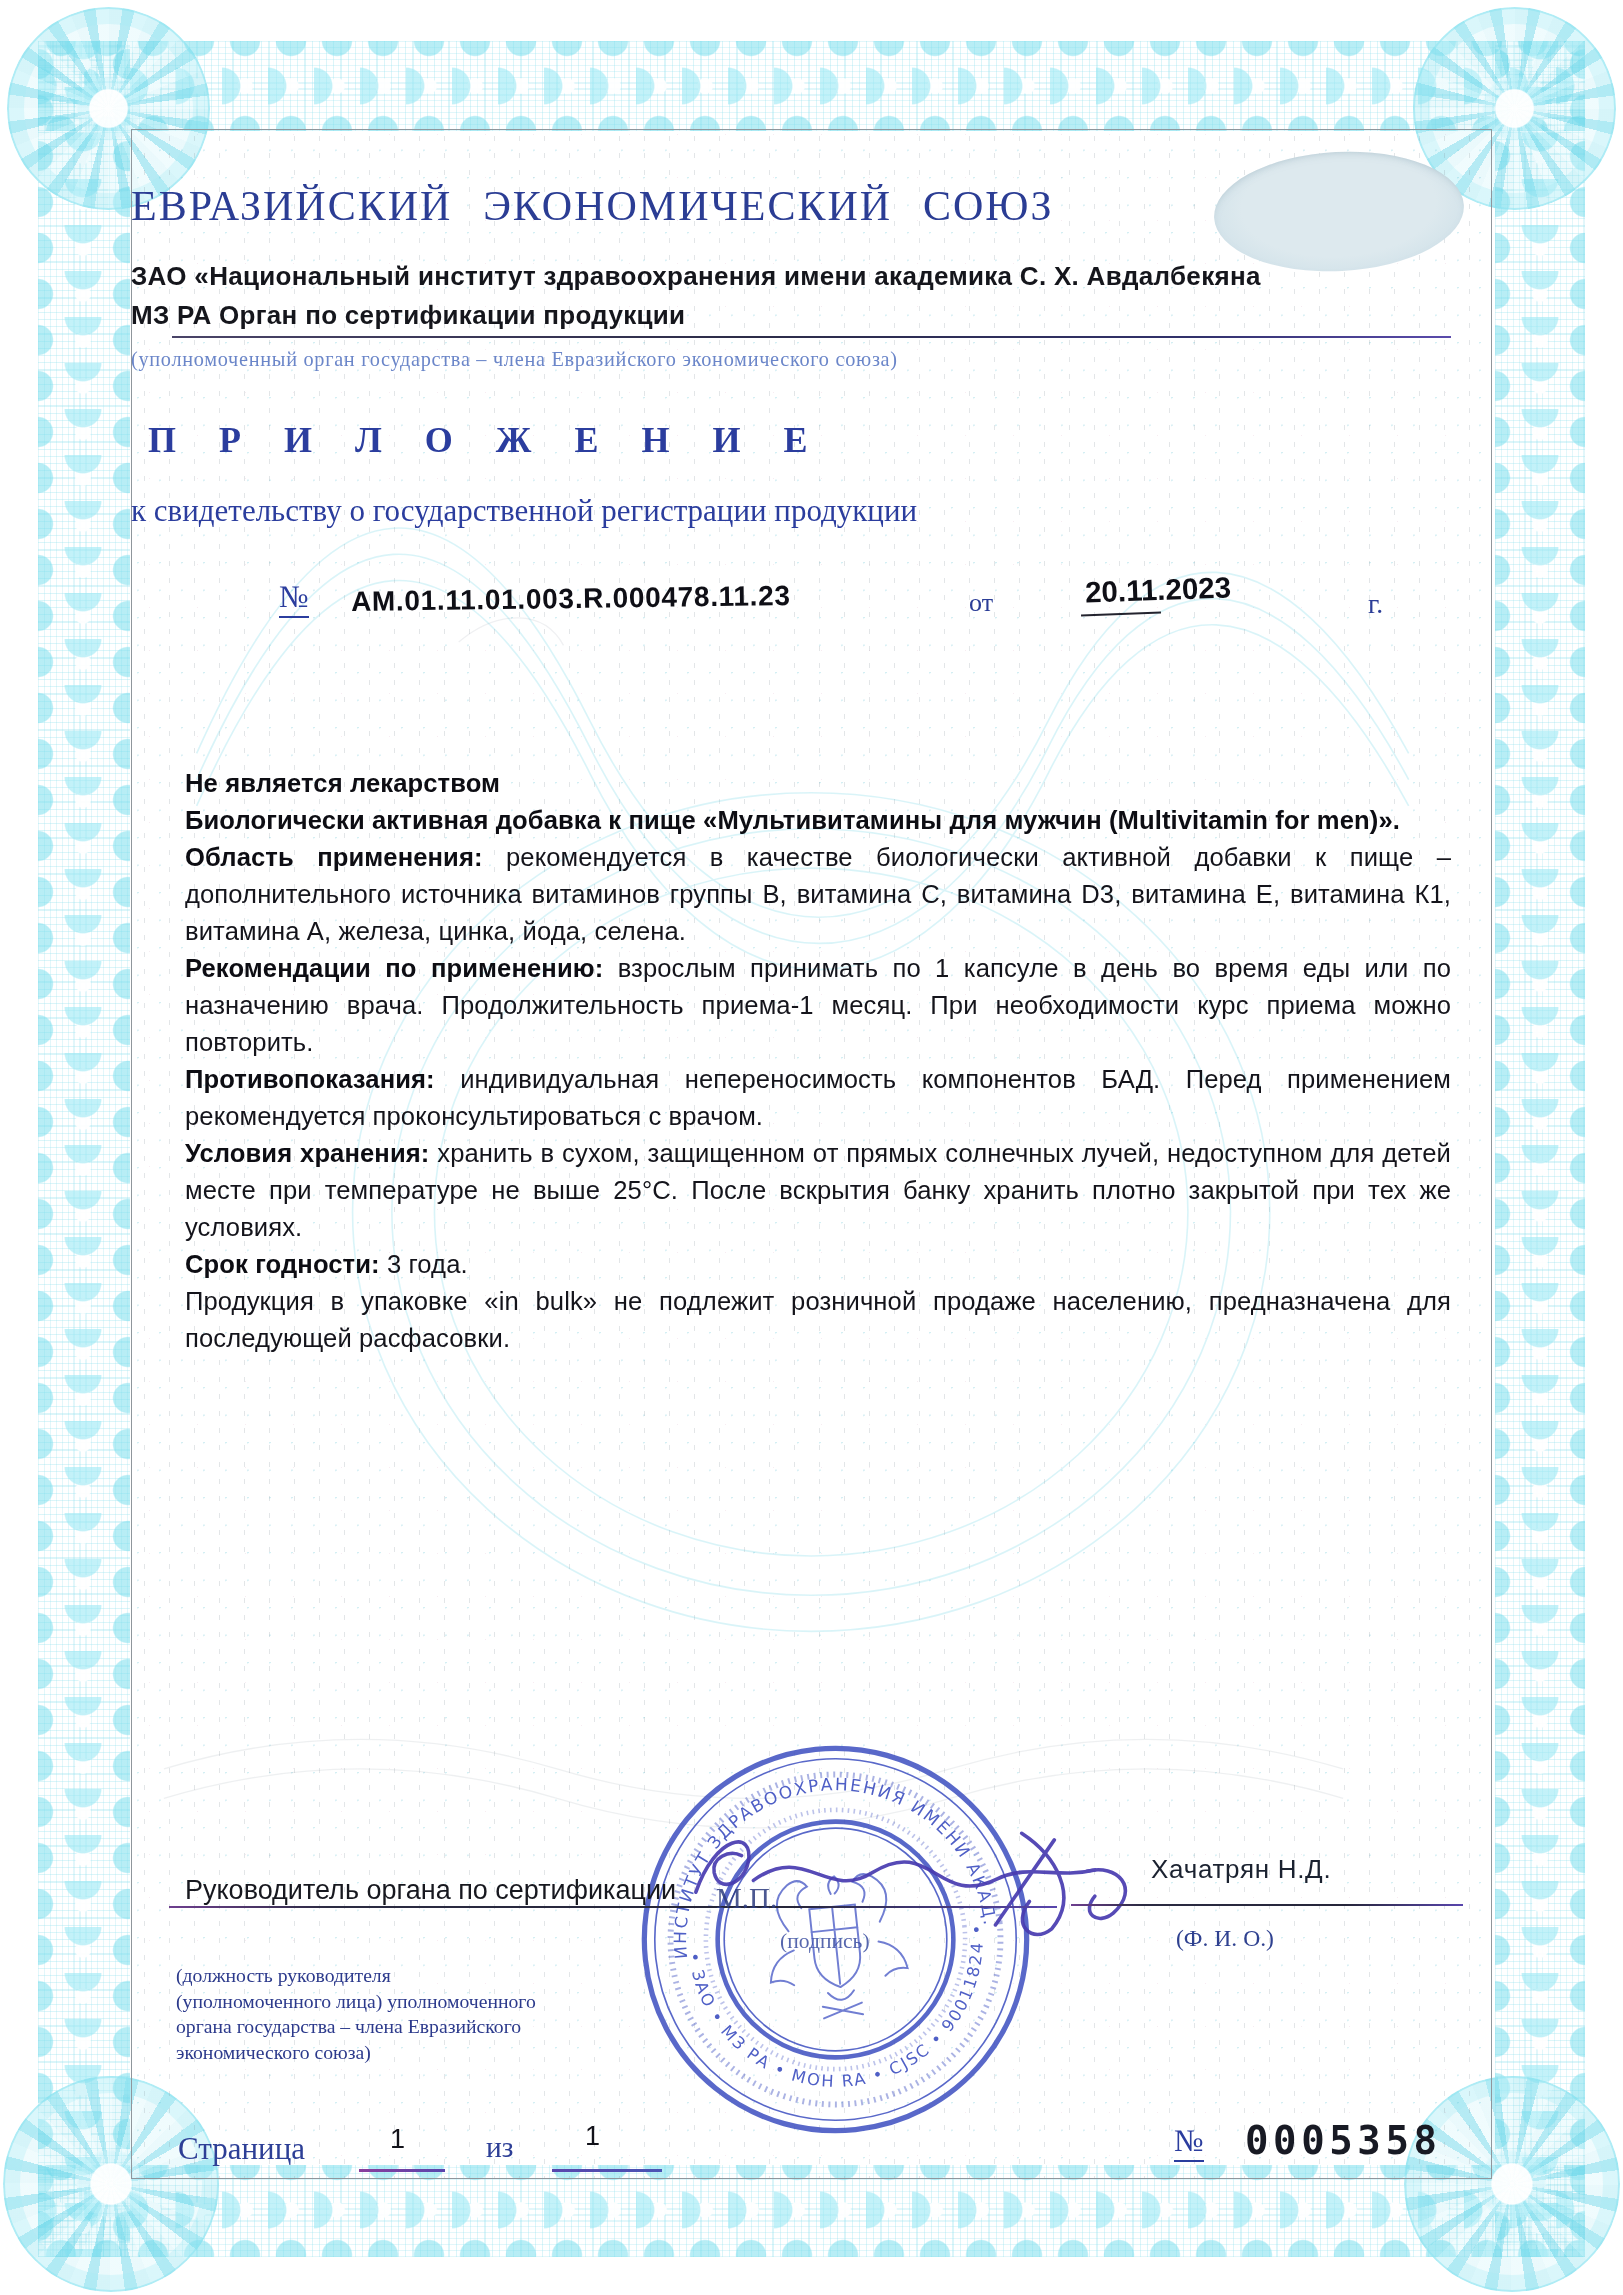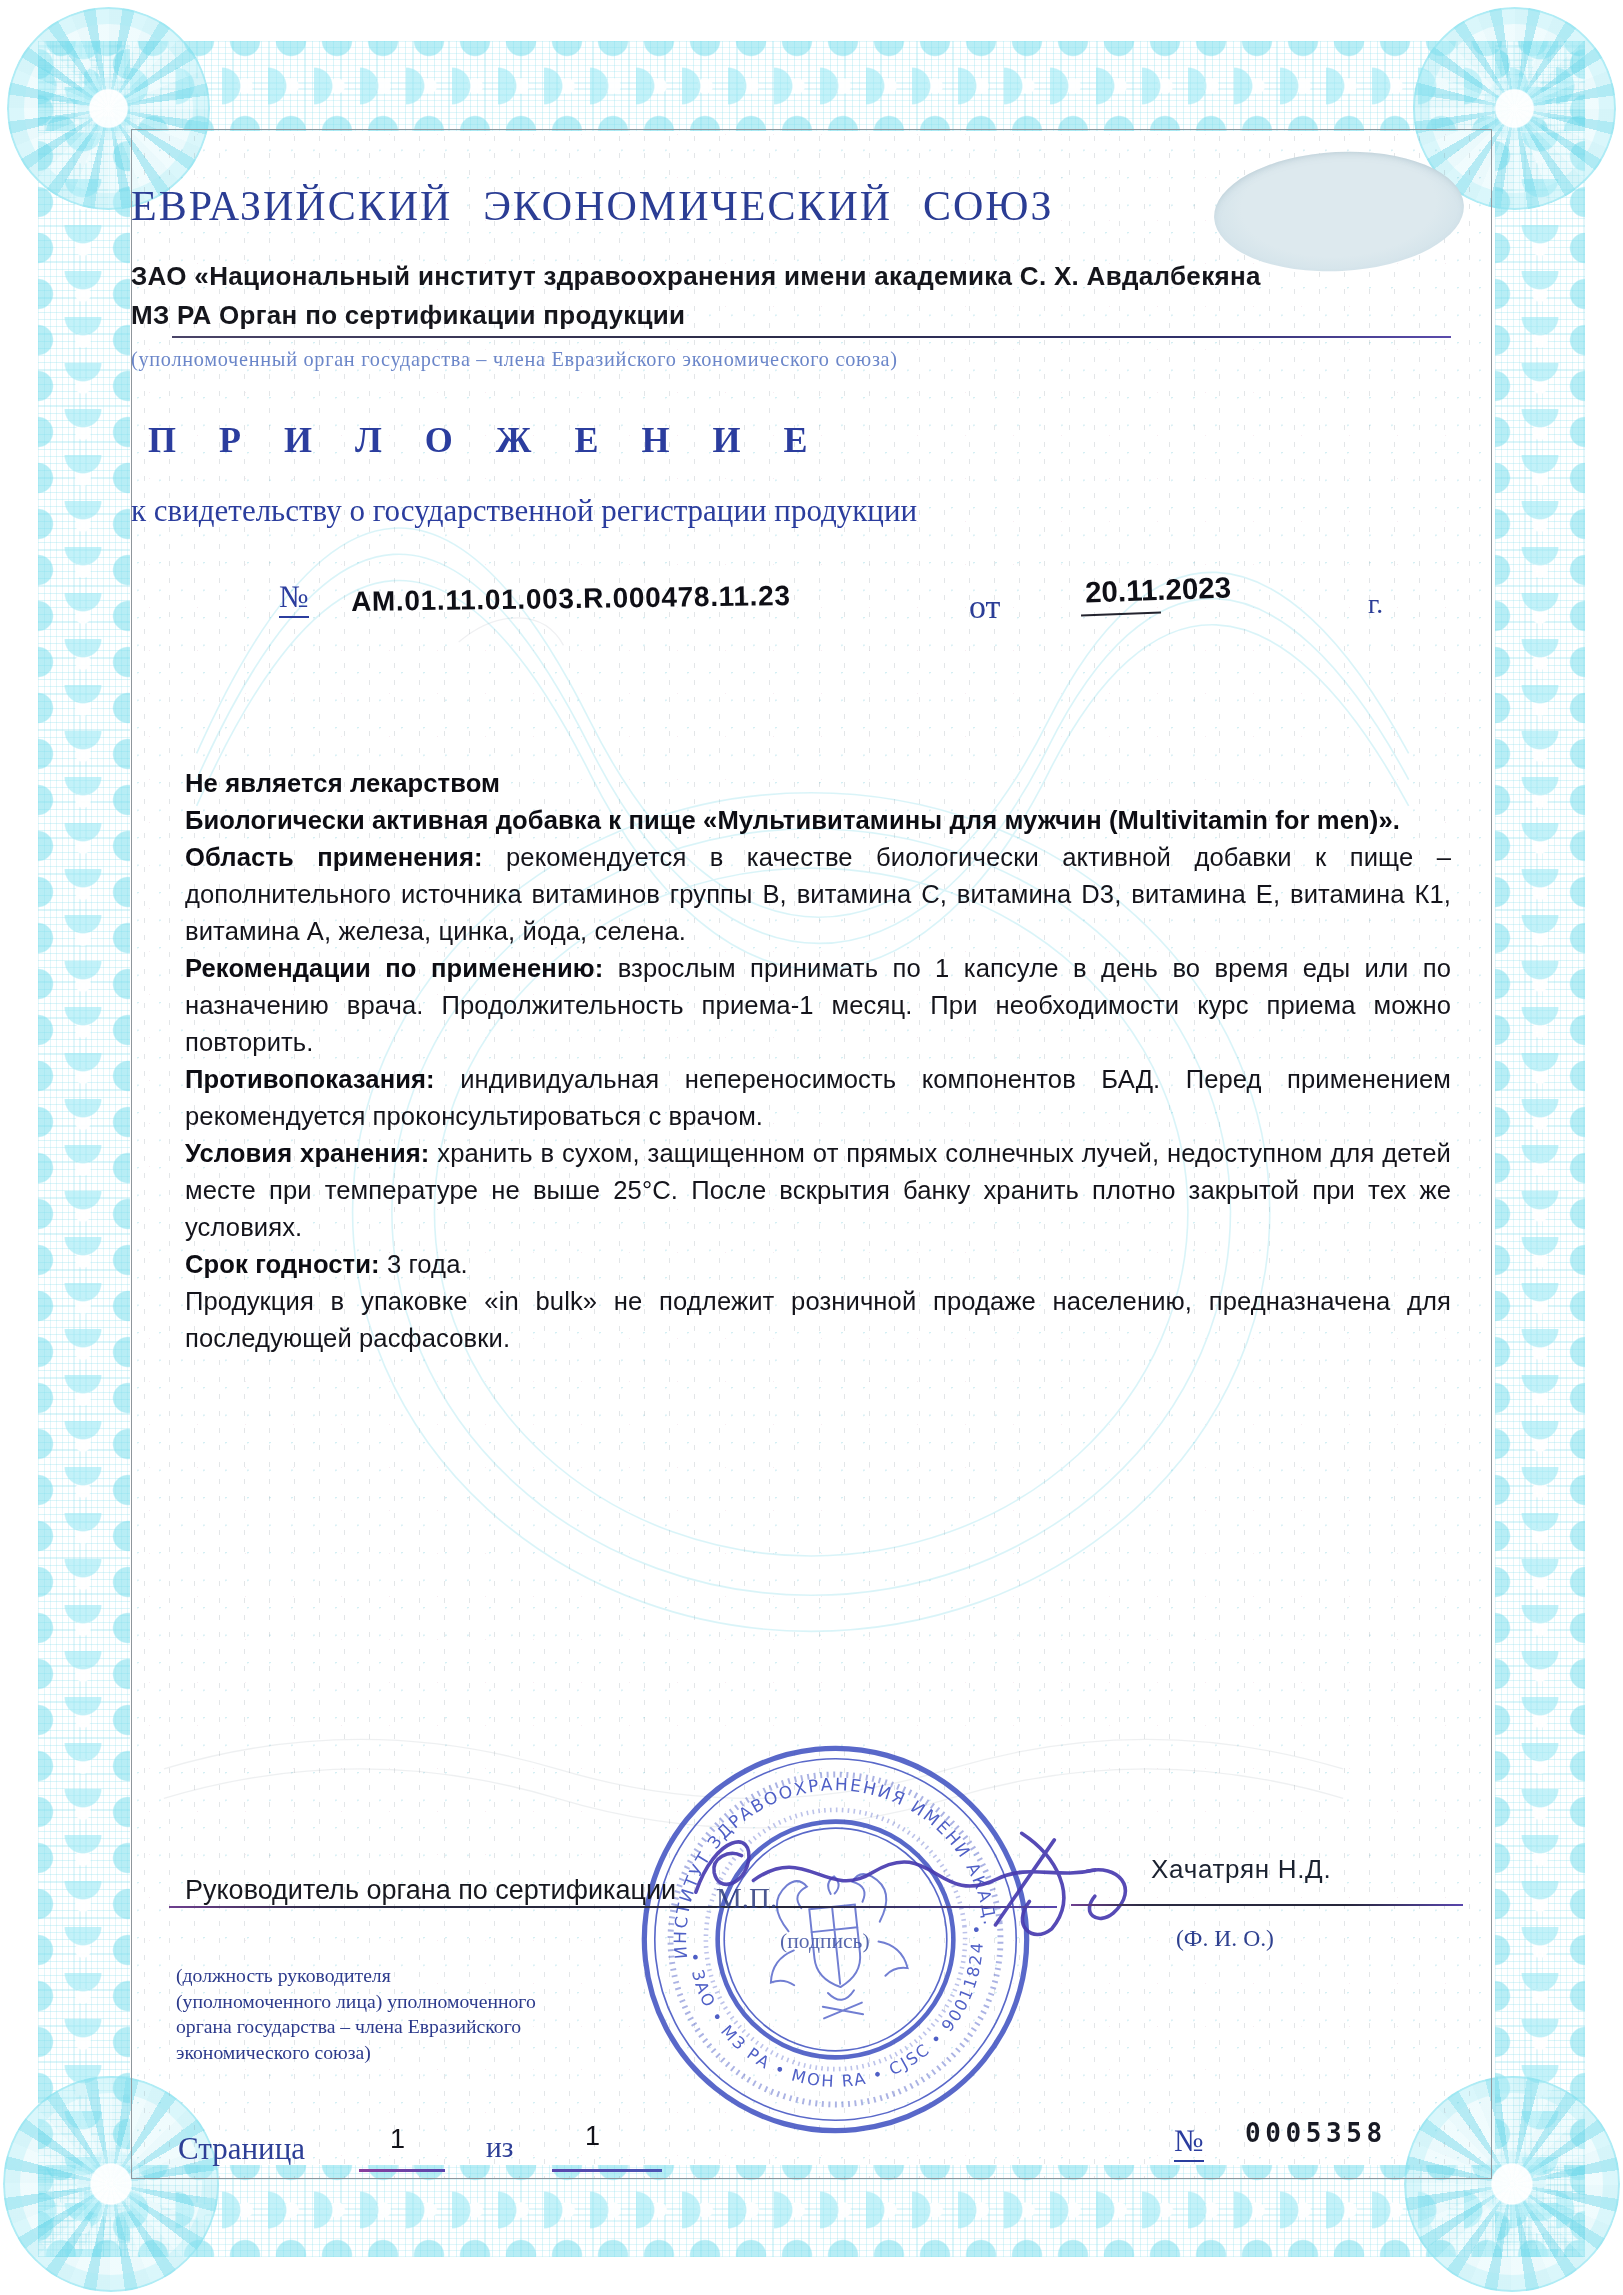--- a/index.html
+++ b/index.html
@@ -106,21 +106,21 @@
   <div class="abs ctr org" style="top:261px;">ЗАО «Национальный институт здравоохранения имени академика С. Х. Авдалбекяна</div>
   <div class="abs ctr org" style="top:300px;">МЗ РА Орган по сертификации продукции</div>
   <div class="abs divider"></div>
   <div class="abs ctr org-foot">(уполномоченный орган государства – члена Евразийского экономического союза)</div>
 
   <div class="abs ctr doc-title">П Р И Л О Ж Е Н И Е</div>
   <div class="abs ctr doc-sub">к свидетельству о государственной регистрации продукции</div>
 
   <span class="abs numsign" style="left:279px;top:579px;font-size:31px;">№</span>
   <span class="abs" style="left:351px;top:583px;font-size:28px;font-weight:bold;color:#0f0f16;letter-spacing:0.7px;transform:rotate(-0.8deg);">АМ.01.11.01.003.R.000478.11.23</span>
-  <span class="abs serifB" style="left:969px;top:588px;font-size:34px;">от</span>
+  <span class="abs serifB" style="left:969px;top:588px;font-size:26px;">от</span>
   <span class="abs" style="left:1085px;top:573px;font-size:29.5px;font-weight:bold;color:#0f0f16;transform:rotate(-2deg);">20.11.2023</span>
   <div class="abs" style="left:1081px;top:613px;width:80px;height:2px;background:#23232e;transform:rotate(-2deg);"></div>
   <span class="abs serifB" style="left:1368px;top:588px;font-size:27.5px;">г.</span>
 
   <div class="abs bodytext">
     <p><b>Не является лекарством</b><span></span></p>
     <p><b>Биологически активная добавка к пище «Мультивитамины для мужчин (Multivitamin for men)».</b><span></span></p>
     <p><b>Область применения:</b><span> рекомендуется в качестве биологически активной добавки к пище – дополнительного источника витаминов группы В, витамина С, витамина D3, витамина Е, витамина К1, витамина А, железа, цинка, йода, селена.</span></p>
     <p><b>Рекомендации по применению:</b><span> взрослым принимать по 1 капсуле в день во время еды или по назначению врача. Продолжительность приема-1 месяц. При необходимости курс приема можно повторить.</span></p>
     <p><b>Противопоказания:</b><span> индивидуальная непереносимость компонентов БАД. Перед применением рекомендуется проконсультироваться с врачом.</span></p>
@@ -187,16 +187,16 @@
     <span>экономического союза)</span>
   </div>
 
   <span class="abs serifB" style="left:178px;top:2131px;font-size:31px;color:#2d3f96;">Страница</span>
   <span class="abs" style="left:390px;top:2124px;font-size:27px;color:#12121a;">1</span>
   <div class="abs" style="left:359px;top:2169px;width:86px;height:2.6px;background:linear-gradient(90deg,#8a3f9d,#5946ad);"></div>
   <span class="abs serifB" style="left:486px;top:2131px;font-size:29.5px;color:#2d3f96;">из</span>
   <span class="abs" style="left:585px;top:2121px;font-size:27px;color:#12121a;">1</span>
   <div class="abs" style="left:552px;top:2169px;width:110px;height:2.6px;background:linear-gradient(90deg,#5946ad,#4a55b5);"></div>
   <span class="abs numsign" style="left:1174px;top:2123px;font-size:31px;">№</span>
-  <span class="abs mono" style="left:1245px;top:2118px;font-size:26px;font-weight:bold;letter-spacing:4.6px;color:#181a24;">0005358</span>
+  <span class="abs mono" style="left:1245px;top:2118px;font-size:39px;font-weight:bold;letter-spacing:4.6px;color:#181a24;">0005358</span>
 
 </div>
 
 
 </body></html>

